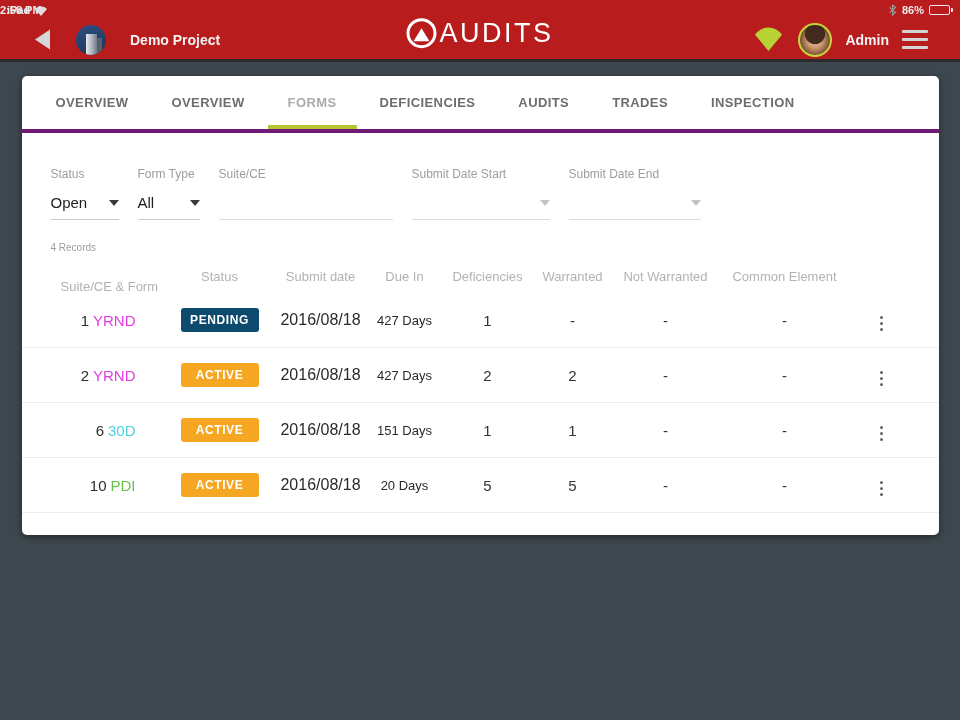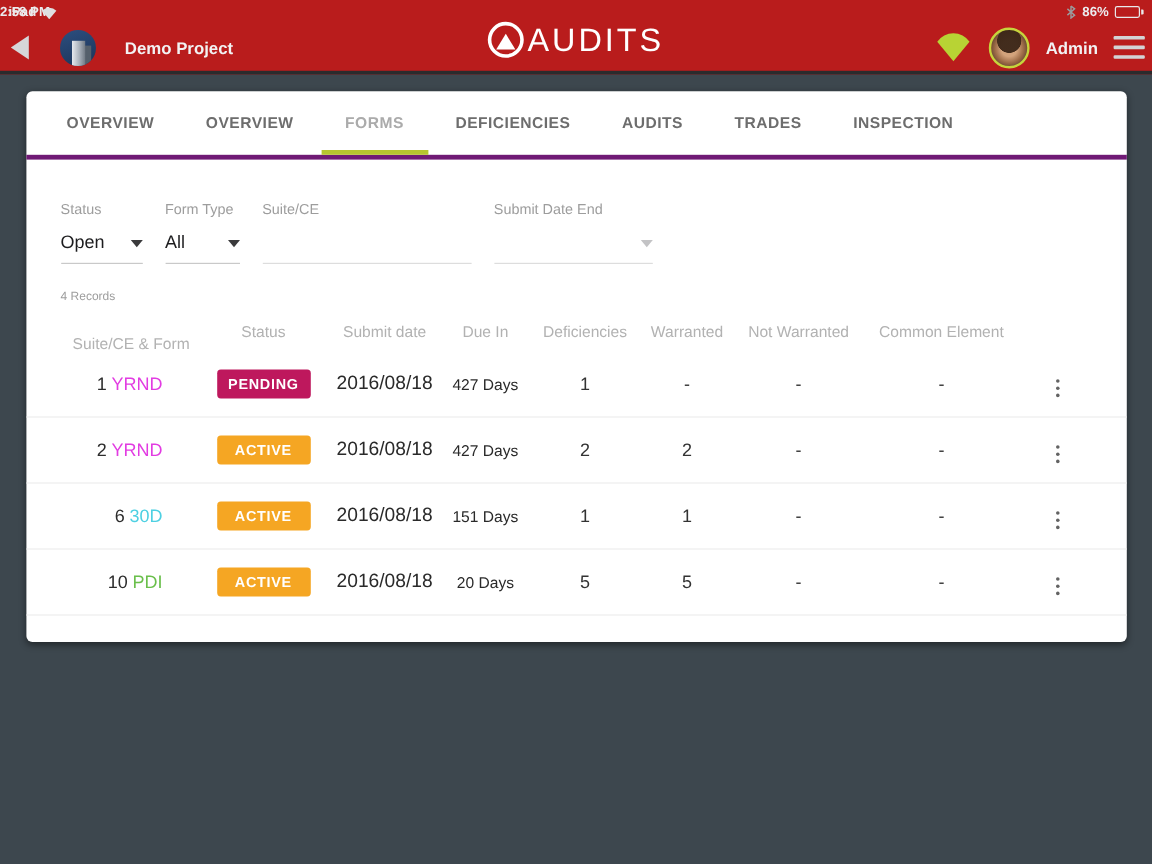--- a/index.html
+++ b/index.html
@@ -19,21 +19,21 @@
     padding:0 7px;color:#ebebed;font-size:11px;font-weight:bold;position:relative;
   }
   .sb-left{display:flex;align-items:center;gap:4px;z-index:1;}
   .sb-time{position:absolute;left:0;right:0;text-align:left;}
   .sb-right{margin-left:auto;display:flex;align-items:center;gap:5px;z-index:1;}
   .battery{display:flex;align-items:center;}
   .battery .body{width:21px;height:10px;border:1px solid #e9e9eb;border-radius:2px;padding:1px;box-sizing:border-box;}
   .battery .fill{height:100%;background:#ffffff;border-radius:1px;}
   .battery .tip{width:2px;height:4px;background:#e9e9eb;border-radius:0 1px 1px 0;margin-left:1px;}
   .navbar{
-    height:39px;display:flex;align-items:center;padding:0 6px;gap:24px;
+    height:39px;display:flex;align-items:center;padding:0 32px;gap:24px;
   }
   .back-btn{width:20px;height:24px;display:flex;align-items:center;justify-content:center;cursor:pointer;}
   .project-avatar{
     width:30px;height:30px;border-radius:50%;
     background:linear-gradient(160deg,#2c4f80 0%,#1c3357 100%);
     display:flex;align-items:flex-end;justify-content:center;overflow:hidden;
   }
   .project-avatar .tower{
     width:11px;height:22px;margin-bottom:-1px;
     background:linear-gradient(90deg,#e6e9ee 0%,#aab2bc 55%,#717a85 100%);
@@ -212,20 +212,27 @@
         <span>All</span>
         <span class="caret"></span>
       </div>
     </div>
     <div class="filter f-suite">
       <div class="flabel">Suite/CE</div>
       <div class="fcontrol empty">
         <span></span>
       </div>
     </div>
+    <div class="filter f-datestart">
+      <div class="flabel">Submit Date Start</div>
+      <div class="fcontrol empty">
+        <span></span>
+        <span class="caret light"></span>
+      </div>
+    </div>
     <div class="filter f-dateend">
       <div class="flabel">Submit Date End</div>
       <div class="fcontrol empty">
         <span></span>
         <span class="caret light"></span>
       </div>
     </div>
   </div>
 
   <div class="records">4 Records</div>
@@ -237,21 +244,21 @@
     <div>Due In</div>
     <div>Deficiencies</div>
     <div>Warranted</div>
     <div>Not Warranted</div>
     <div>Common Element</div>
     <div></div>
   </div>
 
   <div class="trow">
     <div class="c-suite"><span class="suite-num">1</span><span style="color: rgb(226, 60, 226);">YRND</span></div>
-    <div><span class="badge" style="background-color: #be185d;">PENDING</span></div>
+    <div><span class="badge" style="background-color: #0c4a6e;">PENDING</span></div>
     <div class="c-date">2016/08/18</div>
     <div class="c-due">427 Days</div>
     <div>1</div>
     <div>-</div>
     <div>-</div>
     <div>-</div>
     <div><span class="kebab">
           <span></span>
           <span></span>
           <span></span>

